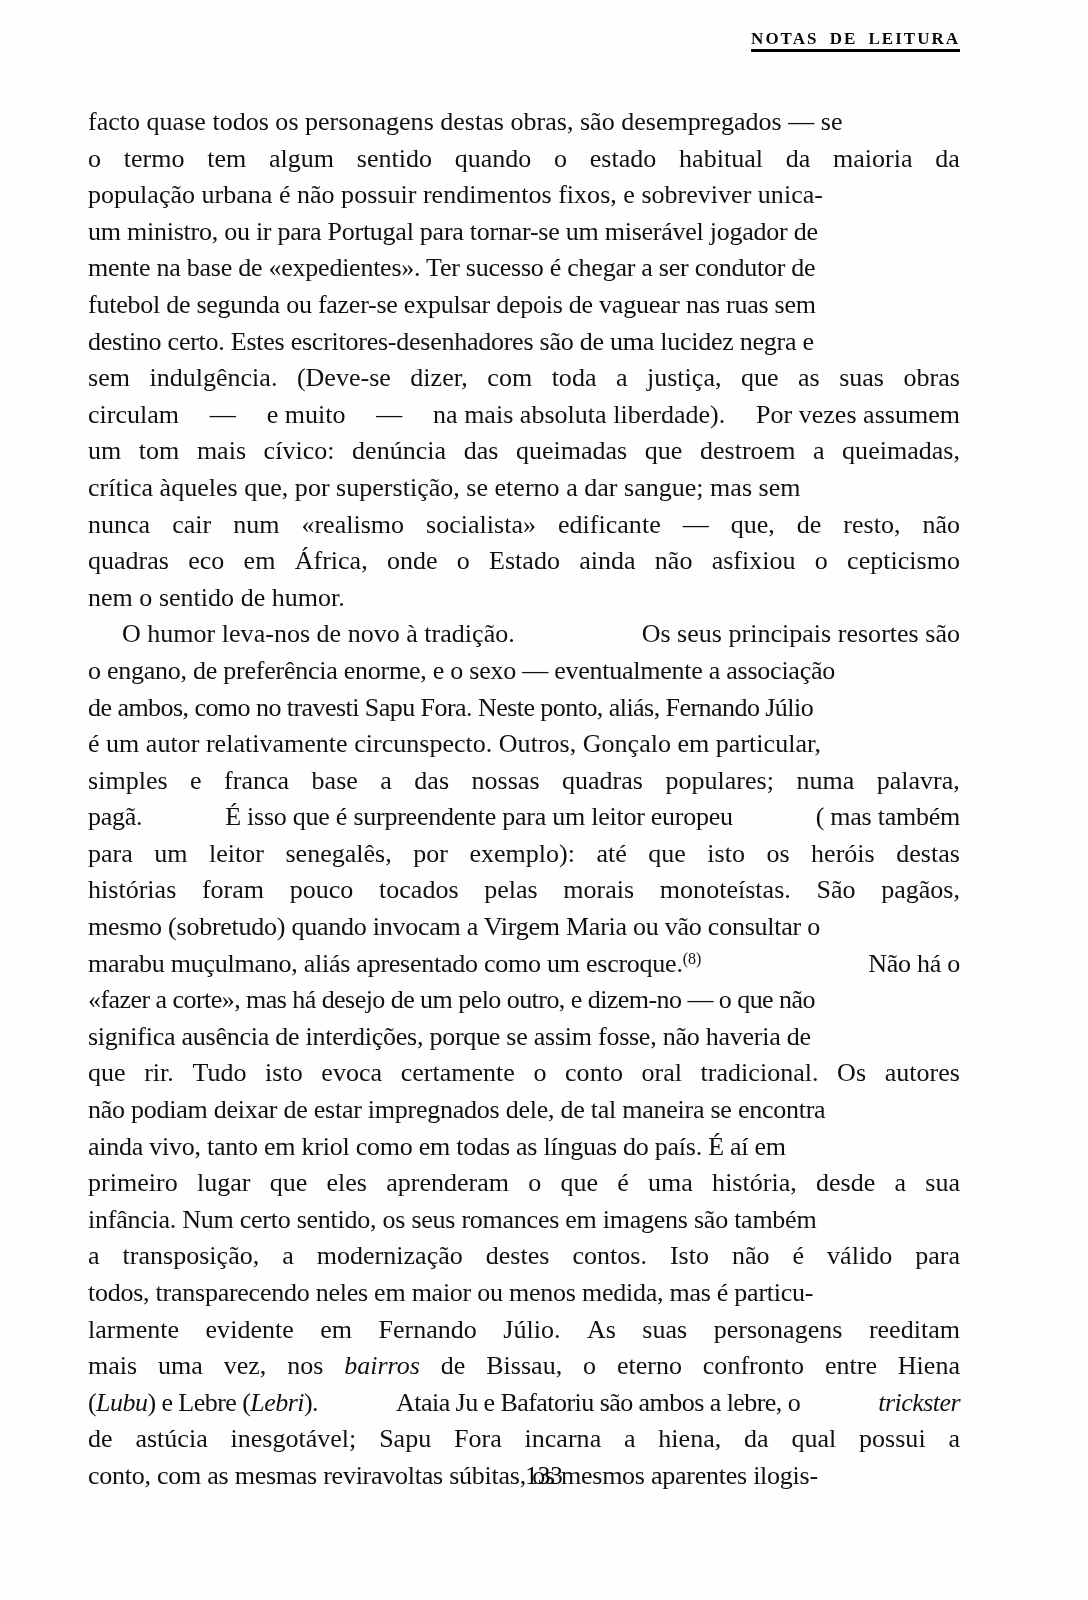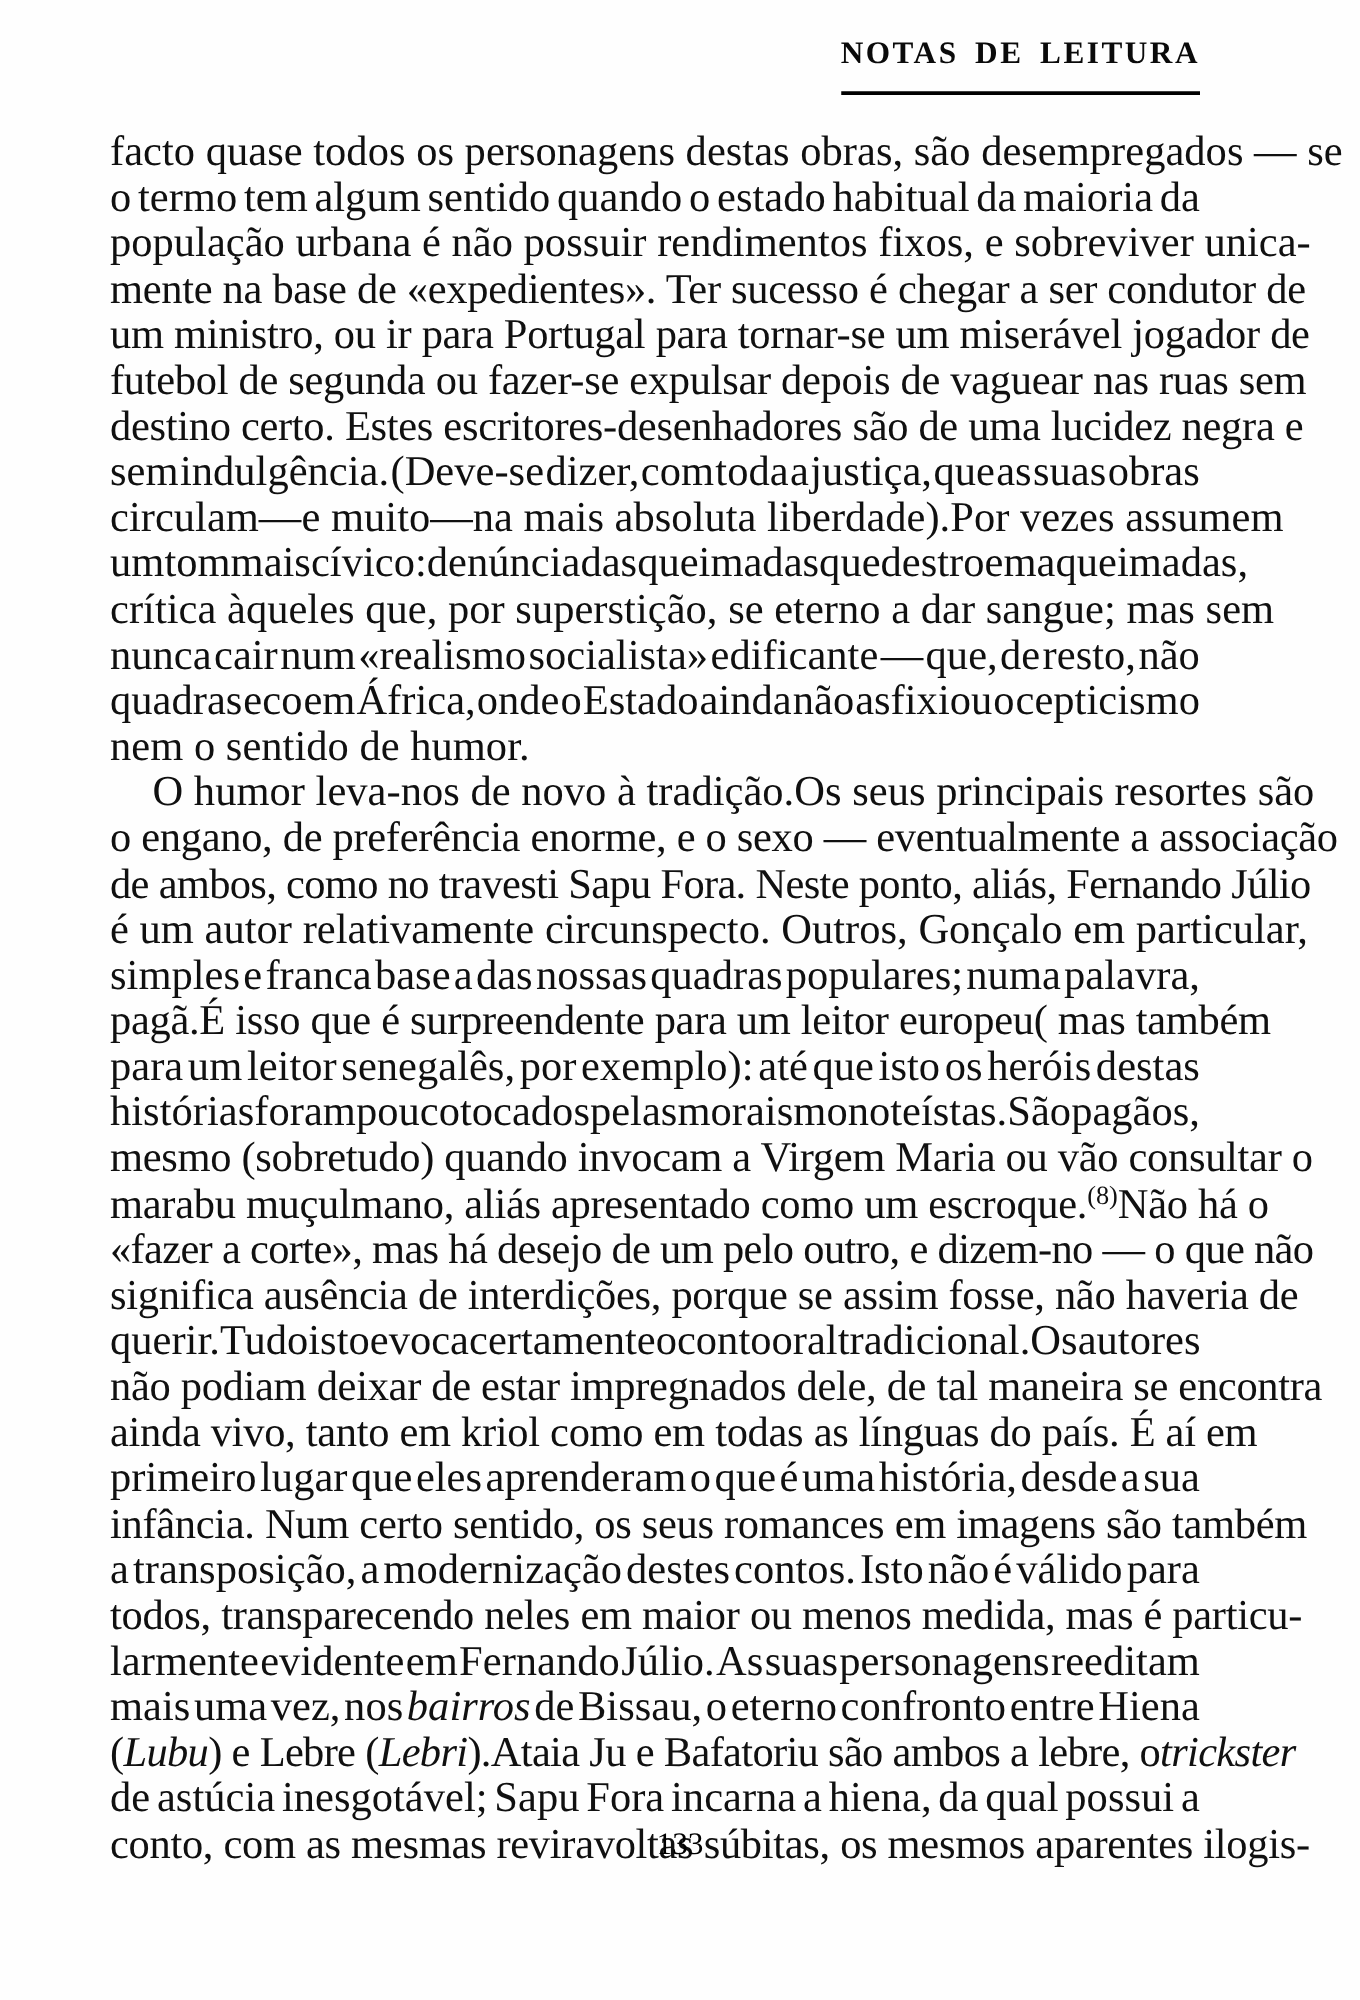--- a/index.html
+++ b/index.html
@@ -29,46 +29,46 @@
     position: absolute;
     left: 88px;
     top: 30px;
     width: 872px;
     text-align: right;
   }
   .header-title {
     display: inline-block;
     font-family: "Liberation Serif", "DejaVu Serif", serif;
     font-weight: bold;
-    font-size: 25px;
+    font-size: 17px;
     letter-spacing: 2.0px;
     word-spacing: 5px;
     line-height: 1.05;
-    padding-bottom: 17px;
+    padding-bottom: 1px;
     border-bottom: 3px solid #000;
     color: #0a0a0a;
   }
 
   
   .body-block {
     position: absolute;
     left: 88px;
     top: 104px;
     width: 872px;
   }
 
   .para {
     margin: 0;
     padding: 0;
   }
 
   
   .ln {
     display: block;
-    font-size: 34px;
+    font-size: 26px;
     line-height: 36.6px;
     height: 36.6px;
     white-space: nowrap;
     color: #101010;
     letter-spacing: 0.02px;
   }
   .ln.j {
     display: flex;
     flex-direction: row;
     justify-content: space-between;
@@ -132,25 +132,25 @@
           <span class="w">da</span>
           <span class="w">maioria</span>
           <span class="w">da</span>
         </span>
 
       <span class="ln j">
           <span class="w">população urbana é não possuir rendimentos fixos, e sobreviver unica-</span>
         </span>
 
       <span class="ln j tight">
+          <span class="w">um ministro, ou ir para Portugal para tornar-se um miserável jogador de</span>
+        </span>
+
+      <span class="ln j tight">
           <span class="w">mente na base de «expedientes». Ter sucesso é chegar a ser condutor de</span>
-        </span>
-
-      <span class="ln j tight">
-          <span class="w">um ministro, ou ir para Portugal para tornar-se um miserável jogador de</span>
         </span>
 
       <span class="ln j tight">
           <span class="w">futebol de segunda ou fazer-se expulsar depois de vaguear nas ruas sem</span>
         </span>
 
       <span class="ln j tight">
           <span class="w">destino certo. Estes escritores-desenhadores são de uma lucidez negra e</span>
         </span>
 

